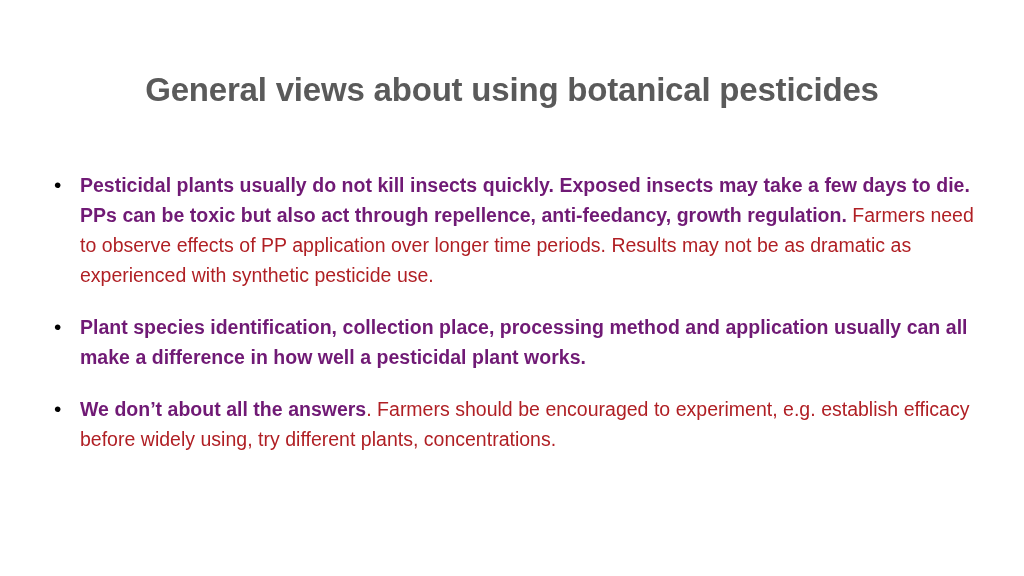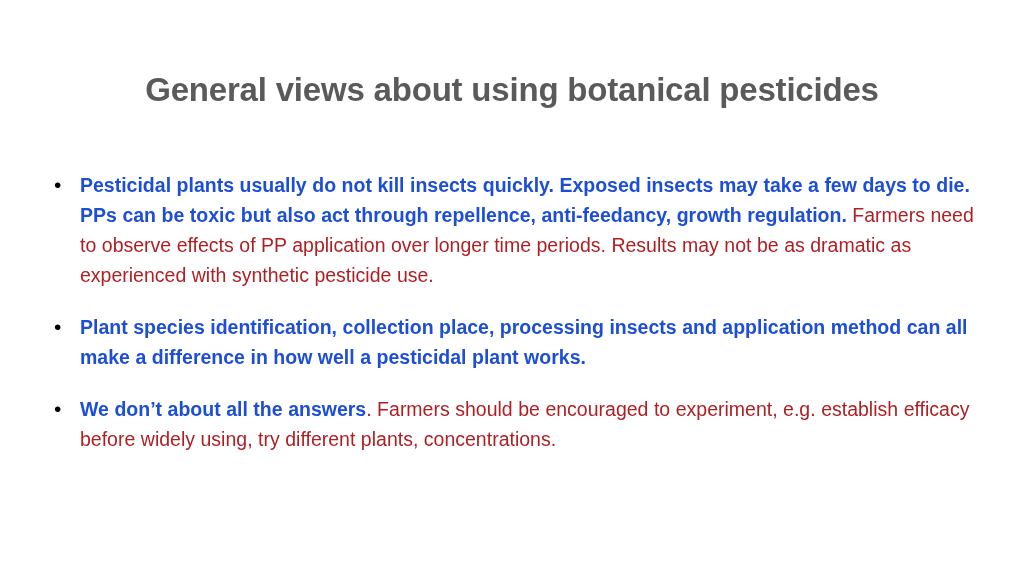--- a/index.html
+++ b/index.html
@@ -60,21 +60,21 @@
   }
   .bullet-text {
     font-size: 19.5px;
     line-height: 30px;
     color: #000000;
     text-align: left;
     word-spacing: 0.1px;
   }
   .run-black {
     font-weight: bold;
-    color: #1d4ed8;
+    color: #701a75;
   }
   .run-red {
     font-weight: normal;
     color: #b01f24;
   }
   .b1 .bullet-text { width: 912px; }
   .b2 .bullet-text { width: 890px; }
   .b3 .bullet-text { width: 900px; }
 </style>
 </head>
@@ -86,21 +86,21 @@
 
   <div class="body-area">
 
     <div class="bullet-row b1">
       <span class="bullet-marker">•</span>
       <div class="bullet-text"><span class="run-black">Pesticidal plants usually do not kill insects quickly.  Exposed insects may take a few days to die. PPs can be toxic but also act through repellence, anti-feedancy, growth regulation. </span><span class="run-red">Farmers need to observe effects of PP application over longer time periods. Results may not be as dramatic as experienced with synthetic pesticide use.</span></div>
     </div>
 
     <div class="bullet-row b2">
       <span class="bullet-marker">•</span>
-      <div class="bullet-text"><span class="run-black">Plant species identification, collection place, processing insects and application method can all make a difference in how well a pesticidal plant works.</span></div>
+      <div class="bullet-text"><span class="run-black">Plant species identification, collection place, processing method and application usually can all make a difference in how well a pesticidal plant works.</span></div>
     </div>
 
     <div class="bullet-row b3">
       <span class="bullet-marker">•</span>
       <div class="bullet-text"><span class="run-black">We don’t about all the answers</span><span class="run-red">.  Farmers should be encouraged to experiment, e.g. establish efficacy before widely using, try different plants, concentrations.</span></div>
     </div>
 
   </div>
 </div>
 

